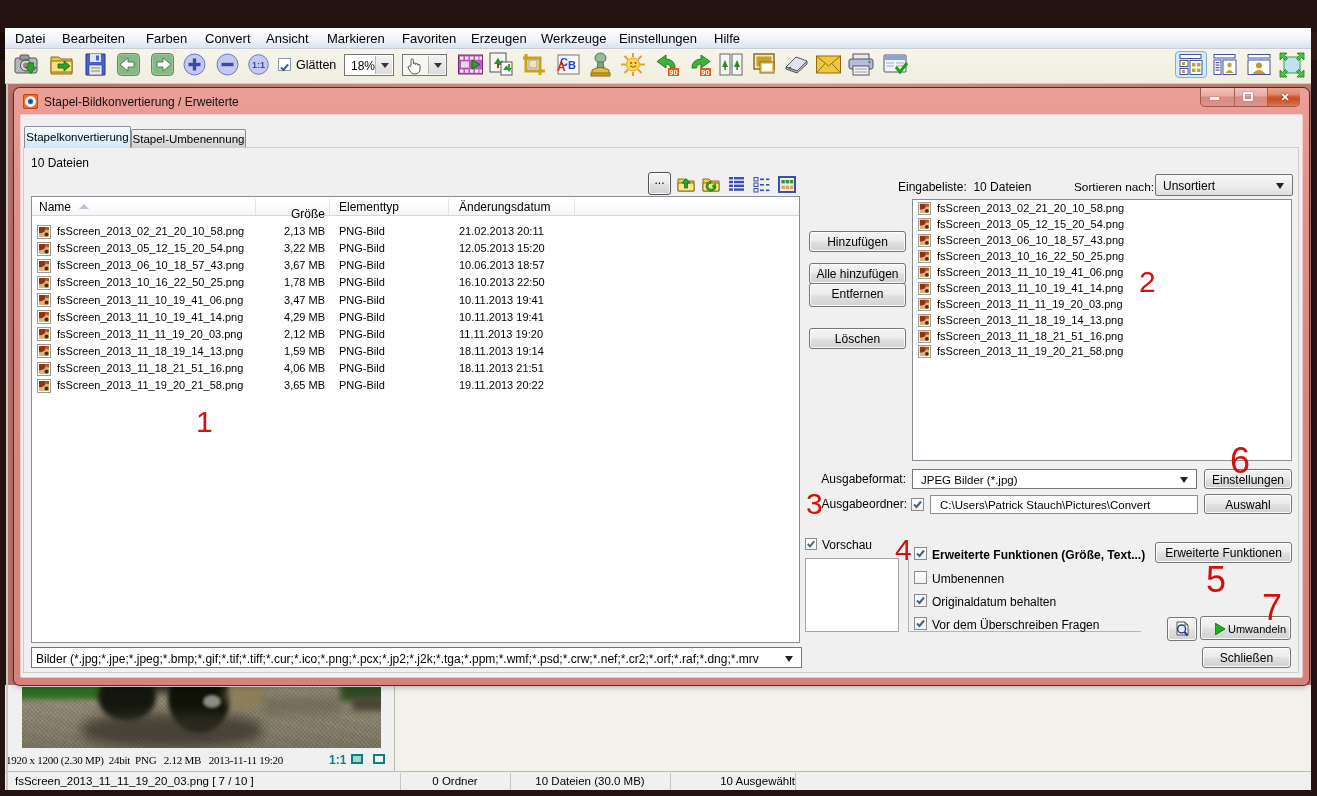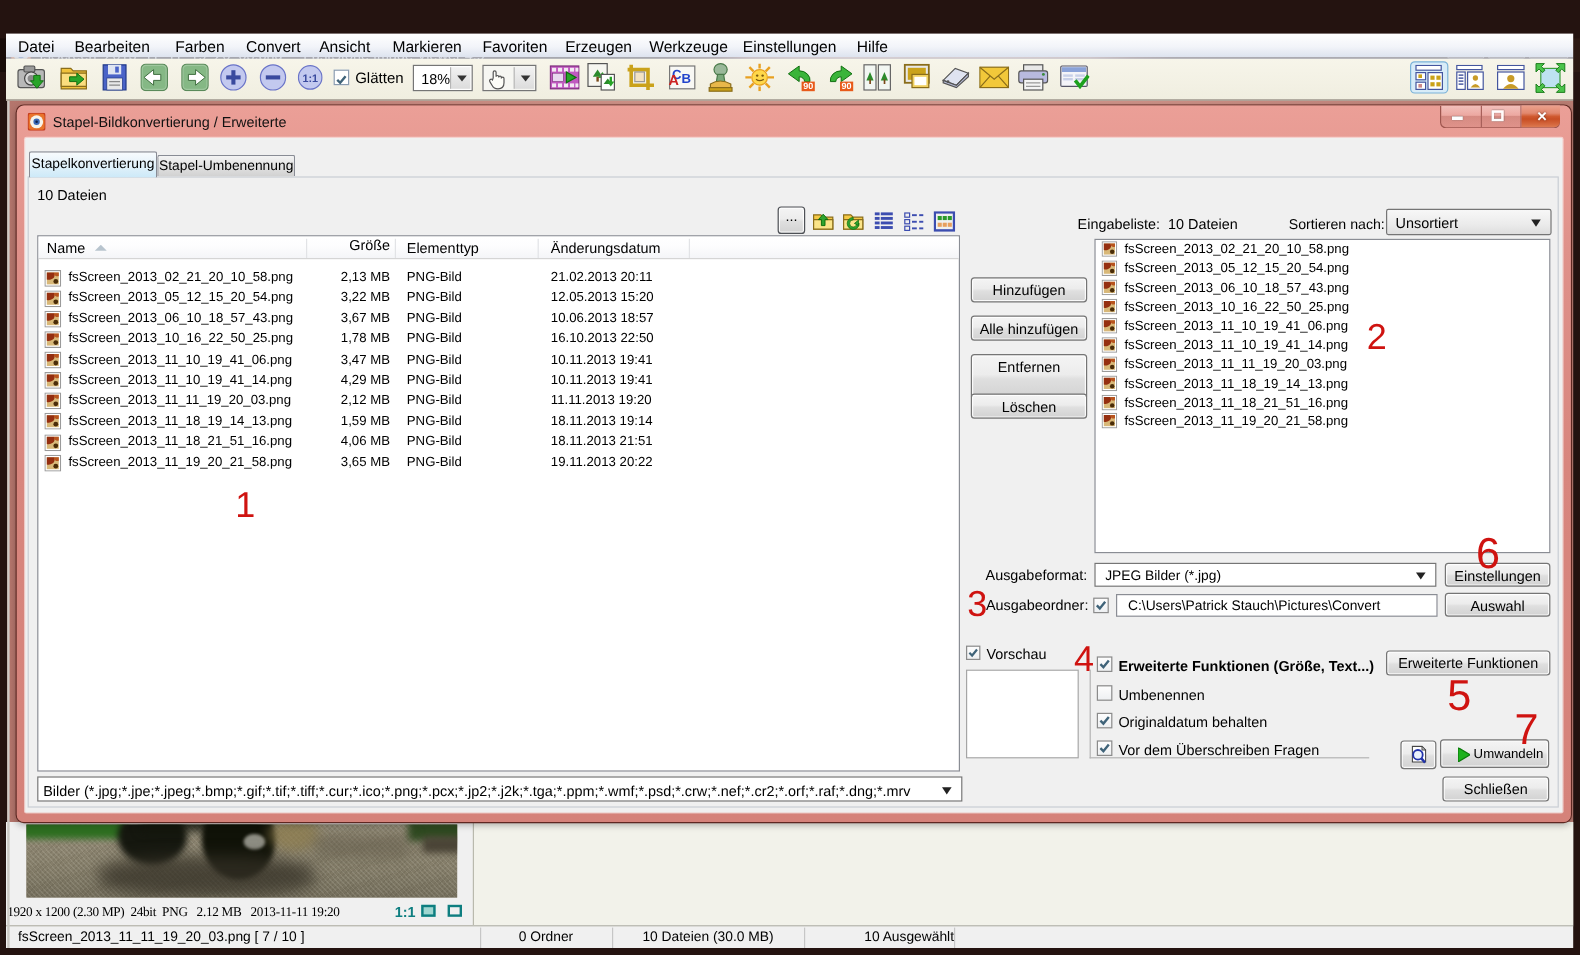--- a/index.html
+++ b/index.html
@@ -402,21 +402,21 @@
         </g>
     </svg>
 
     <div class="abs" id="leftlist" style="left:10px;top:81px;width:769px;height:447px;background:#fff;border:1px solid #8a8d94;z-index:4;overflow:hidden;">
       <div class="abs" id="lheader" style="left:0;top:0;width:100%;height:19px;background:linear-gradient(#ffffff,#fdfdfe 45%,#f4f5f8);border-bottom:1px solid #d5d5d5;font-size:12px;">
         <span class="abs" style="left:7px;top:3px;">Name</span>
         <svg class="abs" style="left:47px;top:7px" width="10" height="6">
             <path d="M0 5 L5 0 L10 5 z" fill="#b8c4ce"></path>
           </svg>
         <div class="vline" style="left:223px;top:2px;height:16px;background:#e2e3e6"></div>
-        <span class="abs" style="left:232px;top:0;width:61px;text-align:right;">Größe</span>
+        <span class="abs" style="left:232px;top:10px;width:61px;text-align:right;">Größe</span>
         <div class="vline" style="left:297px;top:2px;height:16px;background:#e2e3e6"></div>
         <span class="abs" style="left:307px;top:3px;">Elementtyp</span>
         <div class="vline" style="left:416px;top:2px;height:16px;background:#e2e3e6"></div>
         <span class="abs" style="left:427px;top:3px;">Änderungsdatum</span>
         <div class="vline" style="left:542px;top:2px;height:16px;background:#e2e3e6"></div>
       </div>
       <div id="lrows" class="abs" style="left:0;top:26px;width:100%;font-size:11px;">
 <div style="position:relative;height:17.15px;line-height:17px;white-space:nowrap;">
             <span style="position:absolute;left:5px;top:1.5px;"><svg width="14" height="14" viewBox="0 0 14 14" style="vertical-align:-2px">
                 <rect x="0.5" y="0.5" width="13" height="13" fill="#fff" stroke="#9a9a9a"></rect>
@@ -664,21 +664,21 @@
                 <circle cx="9.5" cy="9.5" r="2" fill="#4a2c08"></circle>
               </svg></span>
             <span style="position:absolute;left:24px;">fsScreen_2013_11_19_20_21_58.png</span>
           </div>
 </div>
     </div>
     <div class="red" style="left:1118px;top:152px;z-index:5;">2</div>
 
     <div class="btn" style="left:788px;top:116px;width:97px;height:21px;z-index:4;padding-top:3px;">Hinzufügen</div>
     <div class="btn" style="left:788px;top:148px;width:97px;height:21px;z-index:4;padding-top:3px;">Alle hinzufügen</div>
-    <div class="btn" style="left:788px;top:180px;width:97px;height:38px;z-index:4;padding-top:3px;">Entfernen</div>
+    <div class="btn" style="left:788px;top:168px;width:97px;height:24px;z-index:4;padding-top:3px;">Entfernen</div>
     <div class="btn" style="left:788px;top:213px;width:97px;height:21px;z-index:4;padding-top:3px;">Löschen</div>
 
     <div class="abs t12" style="left:785px;top:357px;width:100px;text-align:right;z-index:4;">Ausgabeformat:</div>
     <div class="combo" style="left:891px;top:354px;width:285px;height:20px;z-index:4;">
       <div style="padding:4px 0 0 8px;font-size:11.5px;">JPEG Bilder (*.jpg)</div>
       <div style="position:absolute;right:8px;top:7px;border:4.5px solid transparent;border-top:6px solid #222;"></div>
     </div>
     <div class="btn" style="left:1183px;top:354px;width:88px;height:20px;z-index:4;padding-top:3px;">Einstellungen</div>
     <div class="red" style="left:1209px;top:328px;z-index:5;font-size:36px;line-height:36px;">6</div>
 

